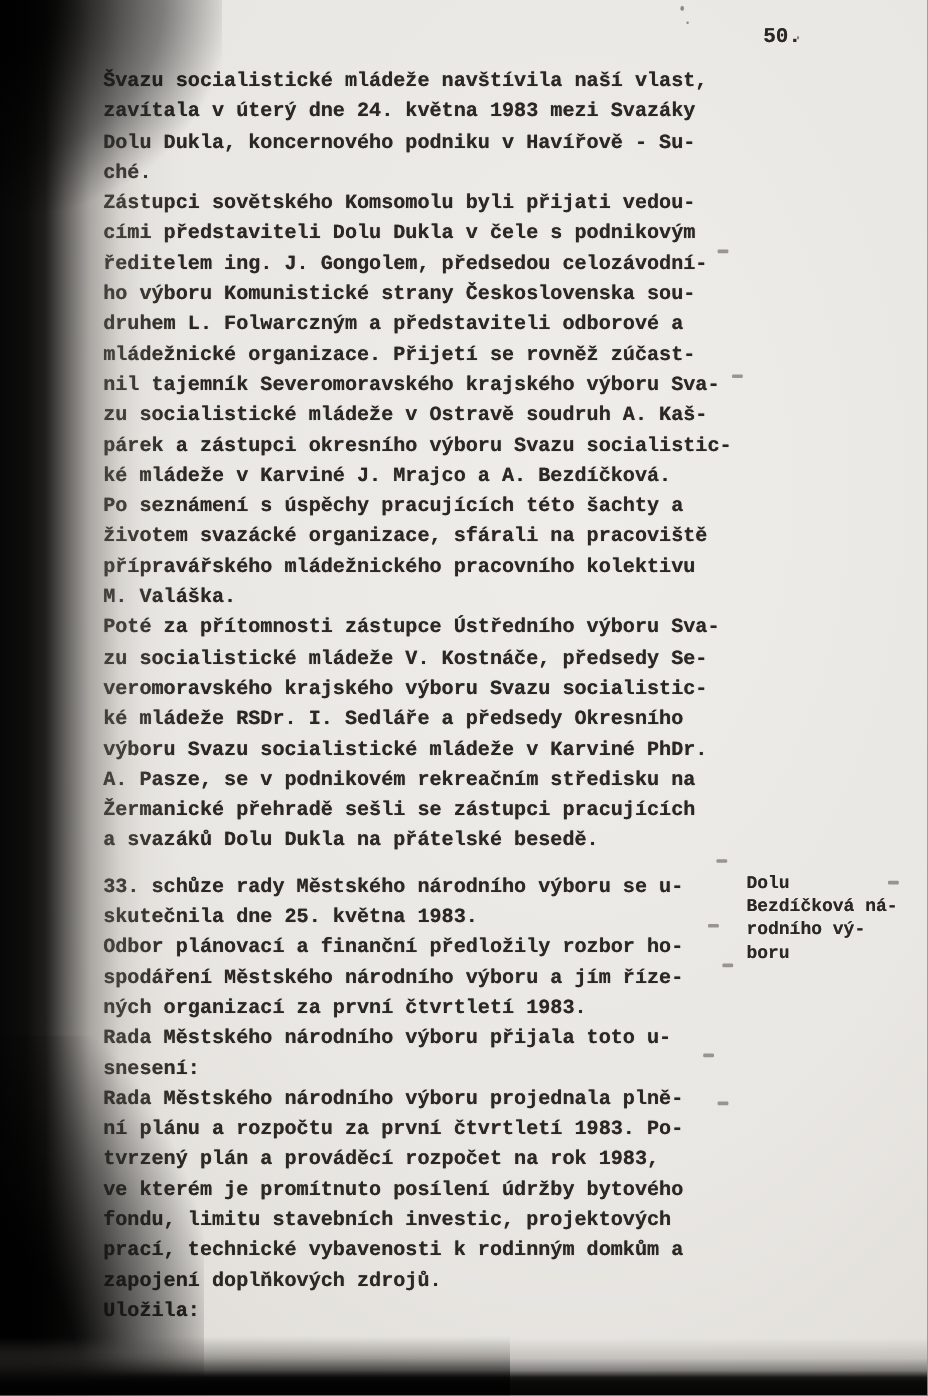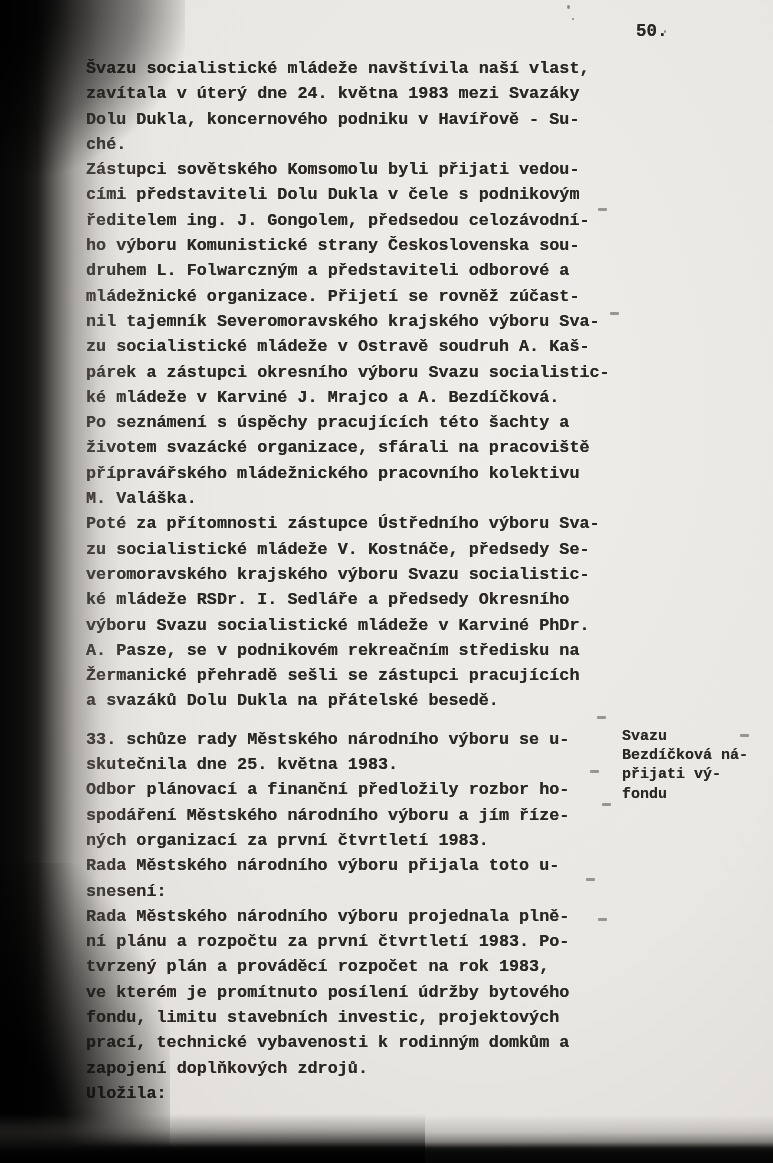--- a/index.html
+++ b/index.html
@@ -139,24 +139,24 @@
         <div class="line">tvrzený plán a prováděcí rozpočet na rok 1983,</div>
         <div class="line">ve kterém je promítnuto posílení údržby bytového</div>
         <div class="line">fondu, limitu stavebních investic, projektových</div>
         <div class="line">prací, technické vybavenosti k rodinným domkům a</div>
         <div class="line">zapojení doplňkových zdrojů.</div>
         <div class="line">Uložila:</div>
       </div>
     </div>
 
   <div class="margin-note">
-      <div class="line">Svazu</div>
+      <div class="line">Dolu</div>
       <div class="line">Bezdíčková ná-</div>
-      <div class="line">přijati vý-</div>
-      <div class="line">fondu</div>
+      <div class="line">rodního vý-</div>
+      <div class="line">boru</div>
     </div>
 
   <div class="spine"></div>
   <div class="bottom-edge"></div>
 
   <div class="mk m1"></div>
   <div class="mk m2"></div>
   <div class="mk m3"></div>
   <div class="mk m4"></div>
   <div class="mk m5"></div>

